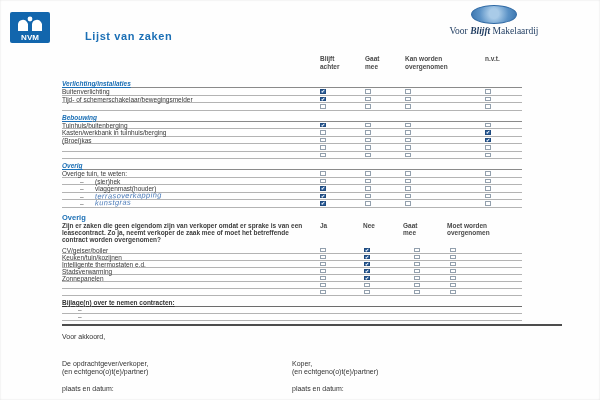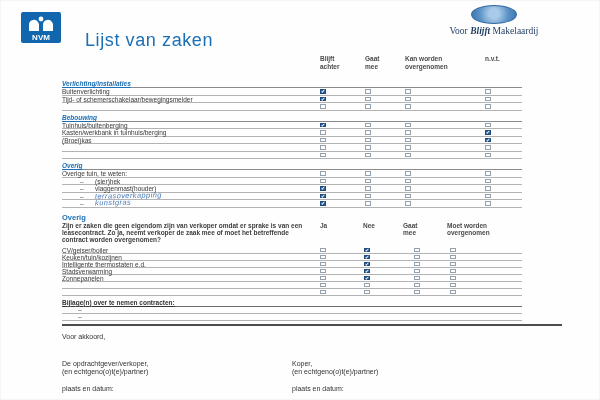--- a/index.html
+++ b/index.html
@@ -3,22 +3,22 @@
 <meta charset="utf-8">
 <style>
   * { box-sizing: border-box; margin: 0; padding: 0; }
   body { margin: 0; background: #e8e8e8; }
   .page {
     position: relative; width: 600px; height: 400px; background: #fefefe;
     font-family: "Liberation Sans", sans-serif; color: #3a3a3a; overflow: hidden;
     box-shadow: inset 0 0 2px #ddd;
   }
   
-  .nvm-logo { position: absolute; left: 21px; top: 12px; }
-  .doc-title { position: absolute; left: 85px; top: 30px; font-size: 18px; font-weight: normal;
+  .nvm-logo { position: absolute; left: 10px; top: 12px; }
+  .doc-title { position: absolute; left: 85px; top: 30px; font-size: 11px; font-weight: bold;
     color: #1b6fb5; letter-spacing: .6px; }
   .brand { position: absolute; right: 16px; top: 5px; width: 180px; text-align: center; }
   .brand-oval { width: 46px; height: 19px; margin: 0 auto 2px; border-radius: 50%;
     background: radial-gradient(circle at 50% 45%, #a9cbe8 20%, #5b92c6 60%, #3a74ad 100%);
     border: 1px solid #2f69a4; }
   .brand-name { font-family: "Liberation Serif", serif; font-size: 9.5px; color: #1d3a5f; white-space: nowrap; }
   .brand-name .it { font-style: italic; font-weight: bold; }
   
   .tables { position: absolute; left: 62px; top: 55px; width: 460px; }
   .colhead { position: relative; height: 22px; }

